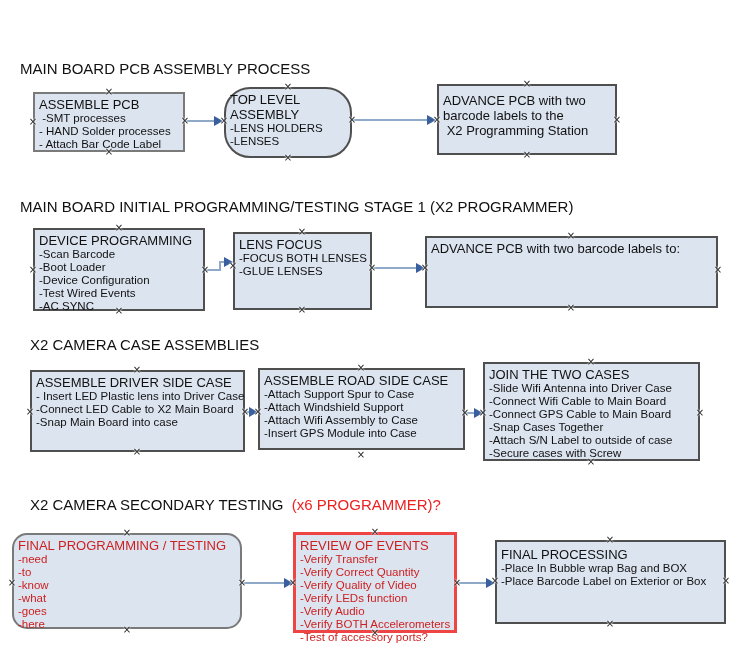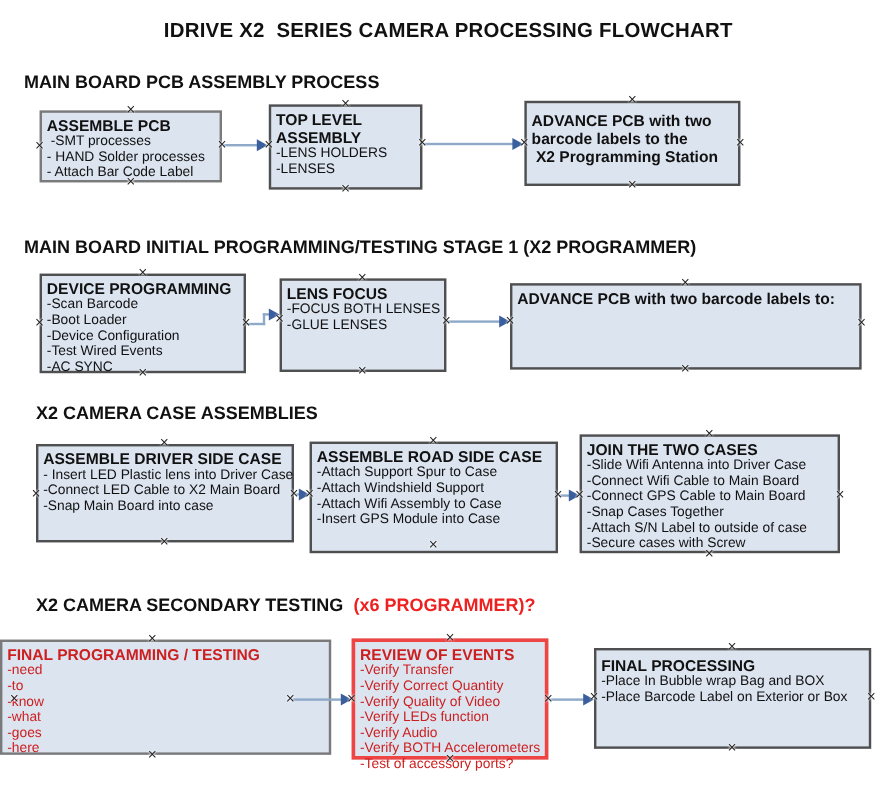--- a/index.html
+++ b/index.html
@@ -5,31 +5,31 @@
   html,body{margin:0;padding:0;background:#fff;}
   .page{
     position:relative; width:747px; height:662px; background:#ffffff;
     font-family:"Liberation Sans", sans-serif; color:#111; overflow:hidden;
   }
   .title{
     position:absolute; top:16px; left:0; width:747px; text-align:center;
     font-size:17px; font-weight:bold; white-space:pre; letter-spacing:.2px;
   }
   .sec-heading{
-    position:absolute; font-size:15px; font-weight:bold; white-space:pre;
+    position:absolute; font-size:15px; font-weight:normal; white-space:pre;
   }
   .sec-heading .red{ color:#ef2020; }
   .box{
     position:absolute; background:#dce4f0; border:2px solid #4f4f4f;
     box-sizing:border-box; padding:3px 2px 0 4px; overflow:visible;
   }
   .box.gray-border{ border:2px solid #7a7a7a; }
   .box.thick-border{ border:3px solid #ef4444; }
   .box-title{
-    font-size:13px; font-weight:bold; line-height:15px; white-space:pre-wrap;
+    font-size:13px; font-weight:normal; line-height:15px; white-space:pre-wrap;
   }
   .box-line{
     font-size:11.5px; line-height:13px; white-space:pre;
   }
   .red-text .box-title, .red-text .box-line{ color:#cd1f1f; }
   .cline{ position:absolute; height:2px; background:#8fa9c9; z-index:2;}
   .cvline{ position:absolute; width:2px; background:#8fa9c9; z-index:2;}
   .arrow{
     position:absolute; width:0; height:0; z-index:2;
     border-top:5px solid transparent; border-bottom:5px solid transparent;
@@ -40,34 +40,33 @@
     font-size:10px; line-height:10px; color:#1c1c1c; z-index:5;
     text-shadow:0 0 2px #fff, 0 0 2px #fff;
     font-family:"DejaVu Sans", sans-serif;
   }
 </style>
 </head>
 <body>
 
 <div class="page">
 
-  <div class="title">IDRIVE X2  SERIES CAMERA PROCESSING FLOWCHART</div>
 
   <div class="sec-heading" style="left:20px; top:60px;">MAIN BOARD PCB ASSEMBLY PROCESS</div>
   <div class="sec-heading" style="left:20px; top:198px;">MAIN BOARD INITIAL PROGRAMMING/TESTING STAGE 1 (X2 PROGRAMMER)</div>
   <div class="sec-heading" style="left:30px; top:336px;">X2 CAMERA CASE ASSEMBLIES</div>
   <div class="sec-heading" style="left:30px; top:496px;"><span>X2 CAMERA SECONDARY TESTING</span><span class="red">  (x6 PROGRAMMER)?</span></div>
 
   <div class="box gray-border" style="left:33px; top:92px; width:152px; height:60px;">
     <div class="box-title">ASSEMBLE PCB</div>
     <div class="box-line"> -SMT processes</div>
     <div class="box-line">- HAND Solder processes</div>
     <div class="box-line">- Attach Bar Code Label</div>
   </div>
-  <div class="box" style="left:224px; top:87px; width:128px; height:71px;">
+  <div class="box" style="left:224px; top:87px; width:128px; height:71px;border-radius:26px;">
     <div class="box-title">TOP LEVEL ASSEMBLY</div>
     <div class="box-line">-LENS HOLDERS</div>
     <div class="box-line">-LENSES</div>
   </div>
   <div class="box" style="left:437px; top:84px; width:180px; height:71px; padding-top:7px;">
     <div class="box-title">ADVANCE PCB with two
 barcode labels to the
  X2 Programming Station</div>
   </div>
 
@@ -87,38 +86,38 @@
   <div class="box" style="left:425px; top:236px; width:293px; height:72px;">
     <div class="box-title">ADVANCE PCB with two barcode labels to:</div>
   </div>
 
   <div class="box" style="left:30px; top:370px; width:215px; height:82px;">
     <div class="box-title">ASSEMBLE DRIVER SIDE CASE</div>
     <div class="box-line">- Insert LED Plastic lens into Driver Case</div>
     <div class="box-line">-Connect LED Cable to X2 Main Board</div>
     <div class="box-line">-Snap Main Board into case</div>
   </div>
-  <div class="box" style="left:258px; top:368px; width:207px; height:93px;">
+  <div class="box" style="left:258px; top:368px; width:207px; height:82px;">
     <div class="box-title">ASSEMBLE ROAD SIDE CASE</div>
     <div class="box-line">-Attach Support Spur to Case</div>
     <div class="box-line">-Attach Windshield Support</div>
     <div class="box-line">-Attach Wifi Assembly to Case</div>
     <div class="box-line">-Insert GPS Module into Case</div>
   </div>
   <div class="box" style="left:483px; top:362px; width:217px; height:99px;">
     <div class="box-title">JOIN THE TWO CASES</div>
     <div class="box-line">-Slide Wifi Antenna into Driver Case</div>
     <div class="box-line">-Connect Wifi Cable to Main Board</div>
     <div class="box-line">-Connect GPS Cable to Main Board</div>
     <div class="box-line">-Snap Cases Together</div>
     <div class="box-line">-Attach S/N Label to outside of case</div>
     <div class="box-line">-Secure cases with Screw</div>
   </div>
 
-  <div class="box gray-border red-text" style="left:0; top:533px; width:276px; height:96px;">
+  <div class="box gray-border red-text" style="left:12px; top:533px; width:230px; height:96px;border-radius:15px;">
     <div class="box-title">FINAL PROGRAMMING / TESTING</div>
     <div class="box-line">-need</div>
     <div class="box-line">-to</div>
     <div class="box-line">-know</div>
     <div class="box-line">-what</div>
     <div class="box-line">-goes</div>
     <div class="box-line">-here</div>
   </div>
   <div class="box thick-border red-text" style="left:293px; top:532px; width:164px; height:101px;">
     <div class="box-title">REVIEW OF EVENTS</div>

